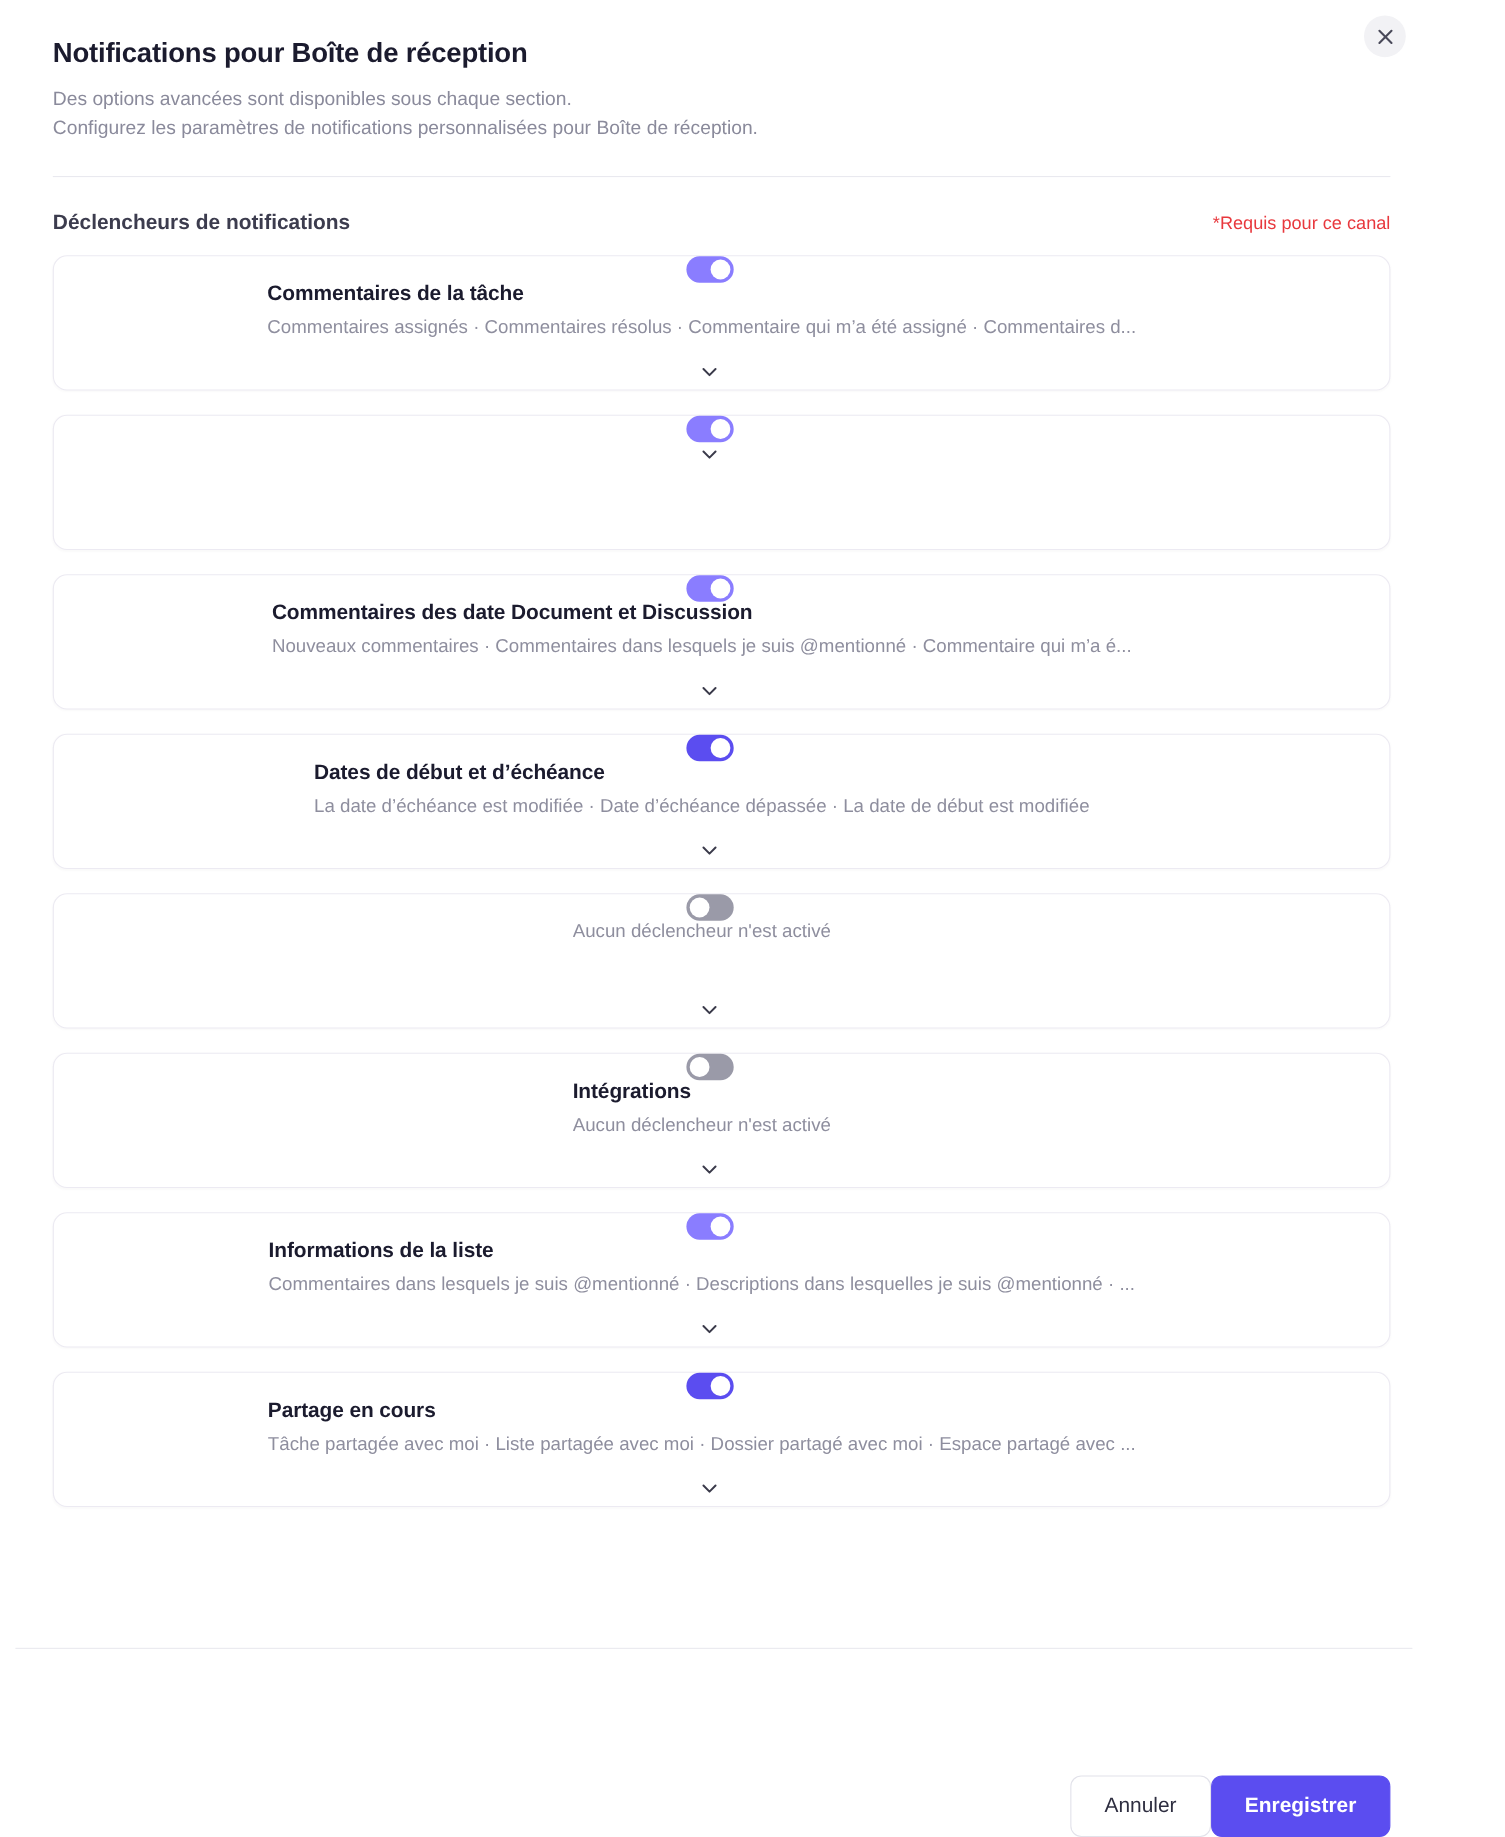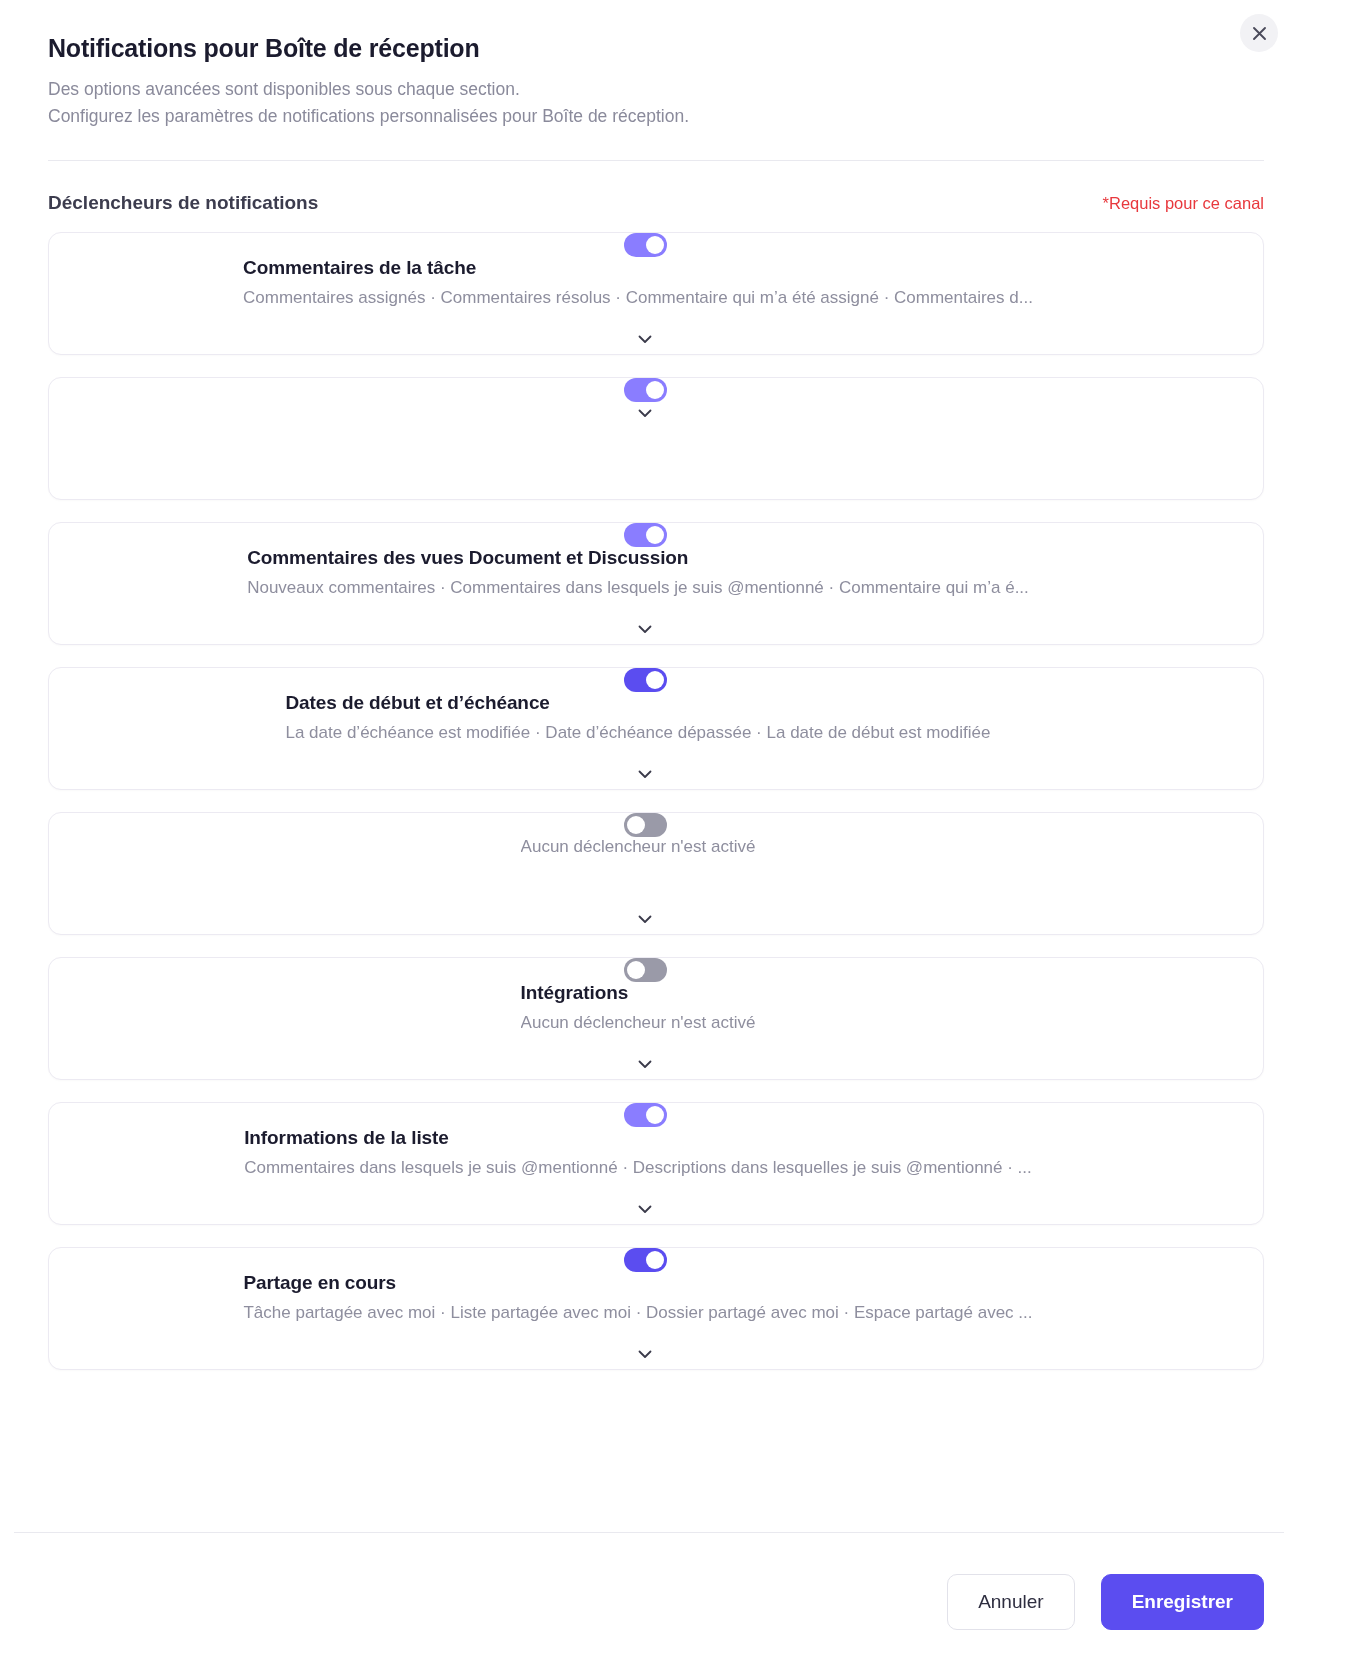--- a/index.html
+++ b/index.html
@@ -181,25 +181,24 @@
     width: 5px;
     height: 1240px;
     border-radius: 3px;
     background: #d8d8e0;
   }
 
   
   .footer {
     flex: 0 0 auto;
     border-top: 1px solid #e9e9ef;
-    height: 138px;
-    display: flex;
-    align-items: center;
+    height: 172px;
+    display: flex;
+    align-items: flex-end;
     justify-content: flex-end;
-    gap: 26px;
     padding: 0 34px;
   }
   .btn {
     font-family: "Liberation Sans", sans-serif;
     font-size: 19px;
     border-radius: 10px;
     cursor: pointer;
     height: 56px;
     padding: 0 30px;
   }
@@ -280,21 +279,21 @@
               </svg></span>
           </div>
         </div>
         <div class="card">
           <div class="toggle-wrap">
             <div class="toggle on">
               <div class="knob"></div>
             </div>
           </div>
           <div class="card-text">
-            <div class="card-title">Commentaires des vues Document et Discussion</div>
+            <div class="card-title">Commentaires des date Document et Discussion</div>
             <div class="card-desc">Nouveaux commentaires · Commentaires dans lesquels je suis @mentionné · Commentaire qui m’a é...</div>
           </div>
           <div class="chevron">
             <span><svg width="22" height="22" viewBox="0 0 22 22" fill="none" xmlns="http://www.w3.org/2000/svg">
                 <path d="M5.5 8.5 L11 14 L16.5 8.5" stroke="#3a3a4a" stroke-width="1.8" stroke-linecap="round" stroke-linejoin="round"></path>
               </svg></span>
           </div>
         </div>
         <div class="card">
           <div class="toggle-wrap">

